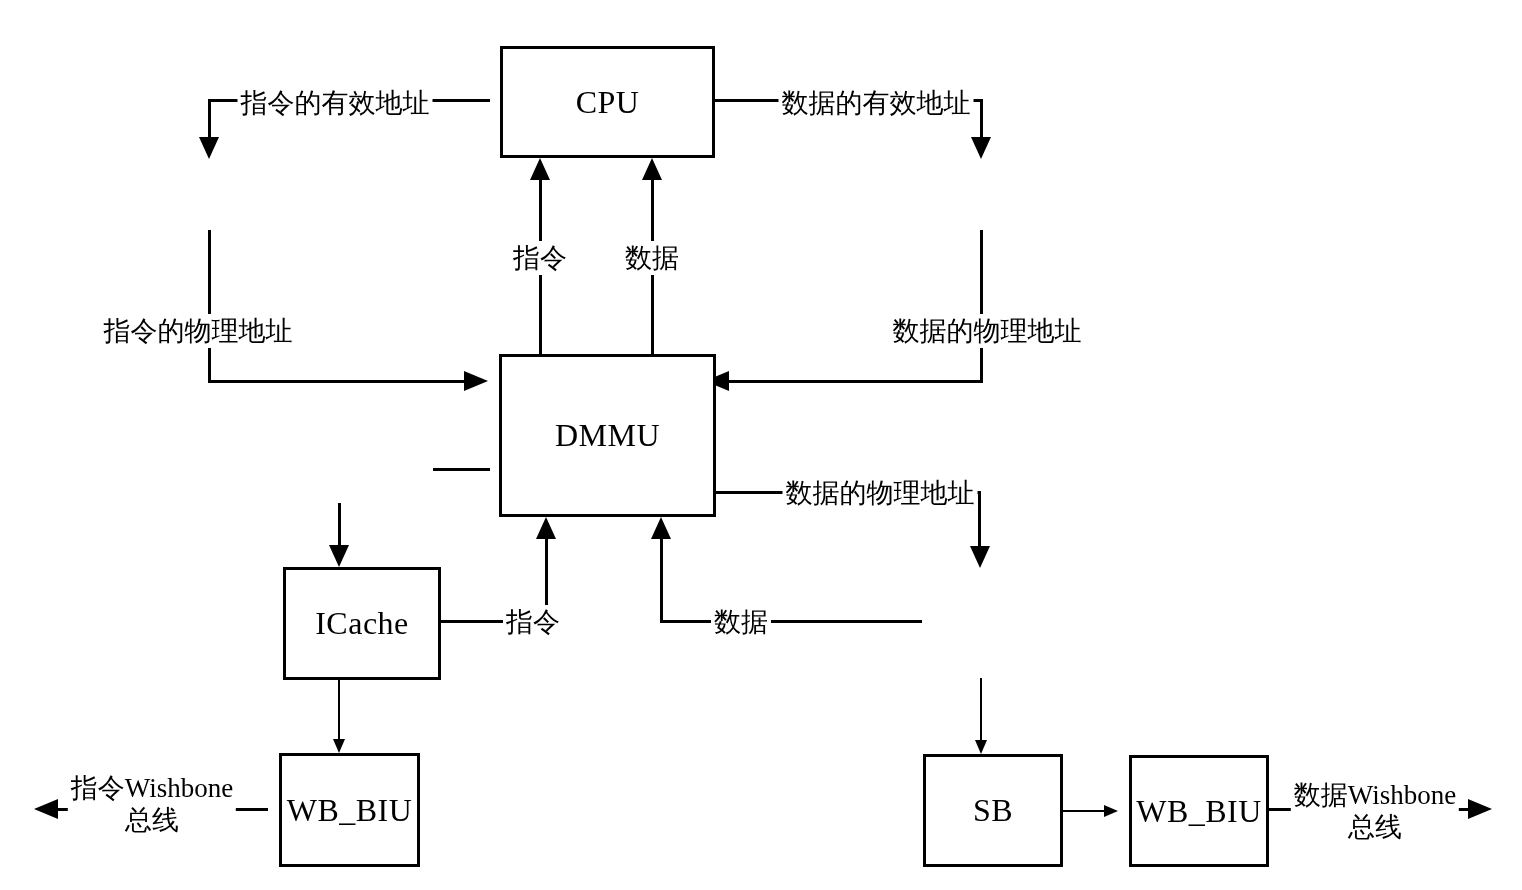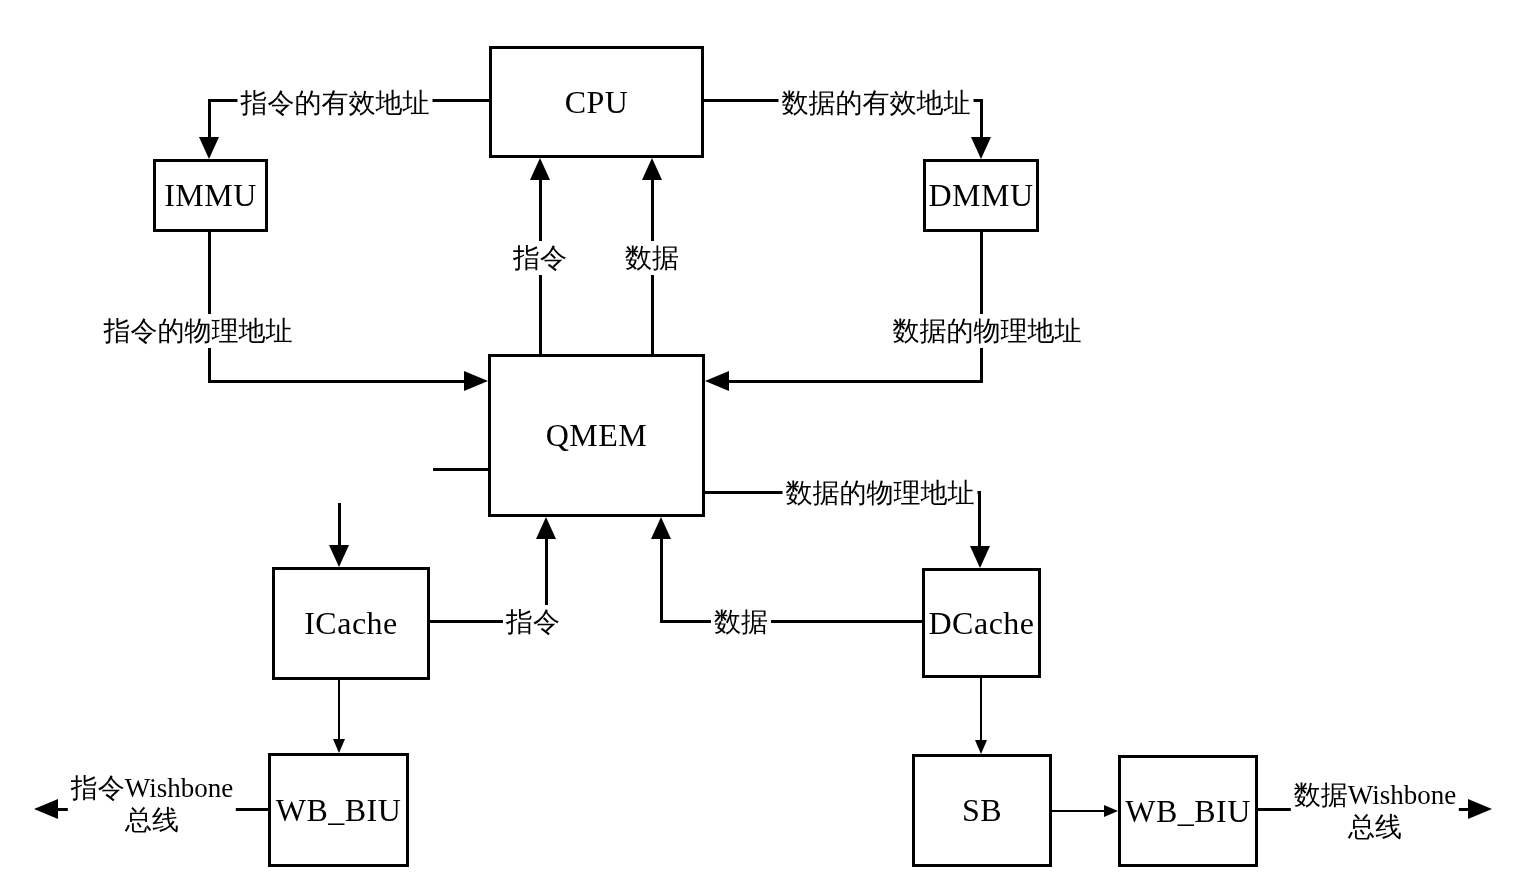--- a/index.html
+++ b/index.html
@@ -14,20 +14,21 @@
   
   .box{
     position:absolute;
     box-sizing:border-box;
     border:3px solid #000;
     background:#fff;
     display:flex;align-items:center;justify-content:center;
     font-size:32px;
     letter-spacing:0.5px;
     z-index:4;
+    margin-left:11px;
   }
   
   .h,.v{position:absolute;background:#000;z-index:1;display:block;}
   .h{height:3px;}
   .v{width:3px;}
   .h.thin{height:2px;}
   .v.thin{width:2px;}
   
   .ah{position:absolute;width:0;height:0;z-index:3;display:block;}
   .ah-down {border-left:10px solid transparent;border-right:10px solid transparent;border-top:22px solid #000;}
@@ -150,22 +151,19 @@
   <div class="lbl" style="left:152px;top:804px">
     <span>指令Wishbone</span>
     <span>总线</span>
   </div>
   <div class="lbl" style="left:1375px;top:811px">
     <span>数据Wishbone</span>
     <span>总线</span>
   </div>
 
   <div class="box" style="left:489px;top:46px;width:215px;height:112px">CPU</div>
-  <div class="box" style="left:153px;top:159px;width:115px;height:73px">IMMU</div>
-  <div class="box" style="left:923px;top:159px;width:116px;height:73px">DMMU</div>
-  <div class="box" style="left:488px;top:354px;width:217px;height:163px">QMEM</div>
+  <div class="box" style="left:488px;top:354px;width:217px;height:163px">DMMU</div>
   <div class="box" style="left:272px;top:567px;width:158px;height:113px">ICache</div>
-  <div class="box" style="left:922px;top:568px;width:119px;height:110px">DCache</div>
   <div class="box" style="left:268px;top:753px;width:141px;height:114px">WB_BIU</div>
   <div class="box" style="left:912px;top:754px;width:140px;height:113px">SB</div>
   <div class="box" style="left:1118px;top:755px;width:140px;height:112px">WB_BIU</div>
 
 </div>
 
 </body></html>

